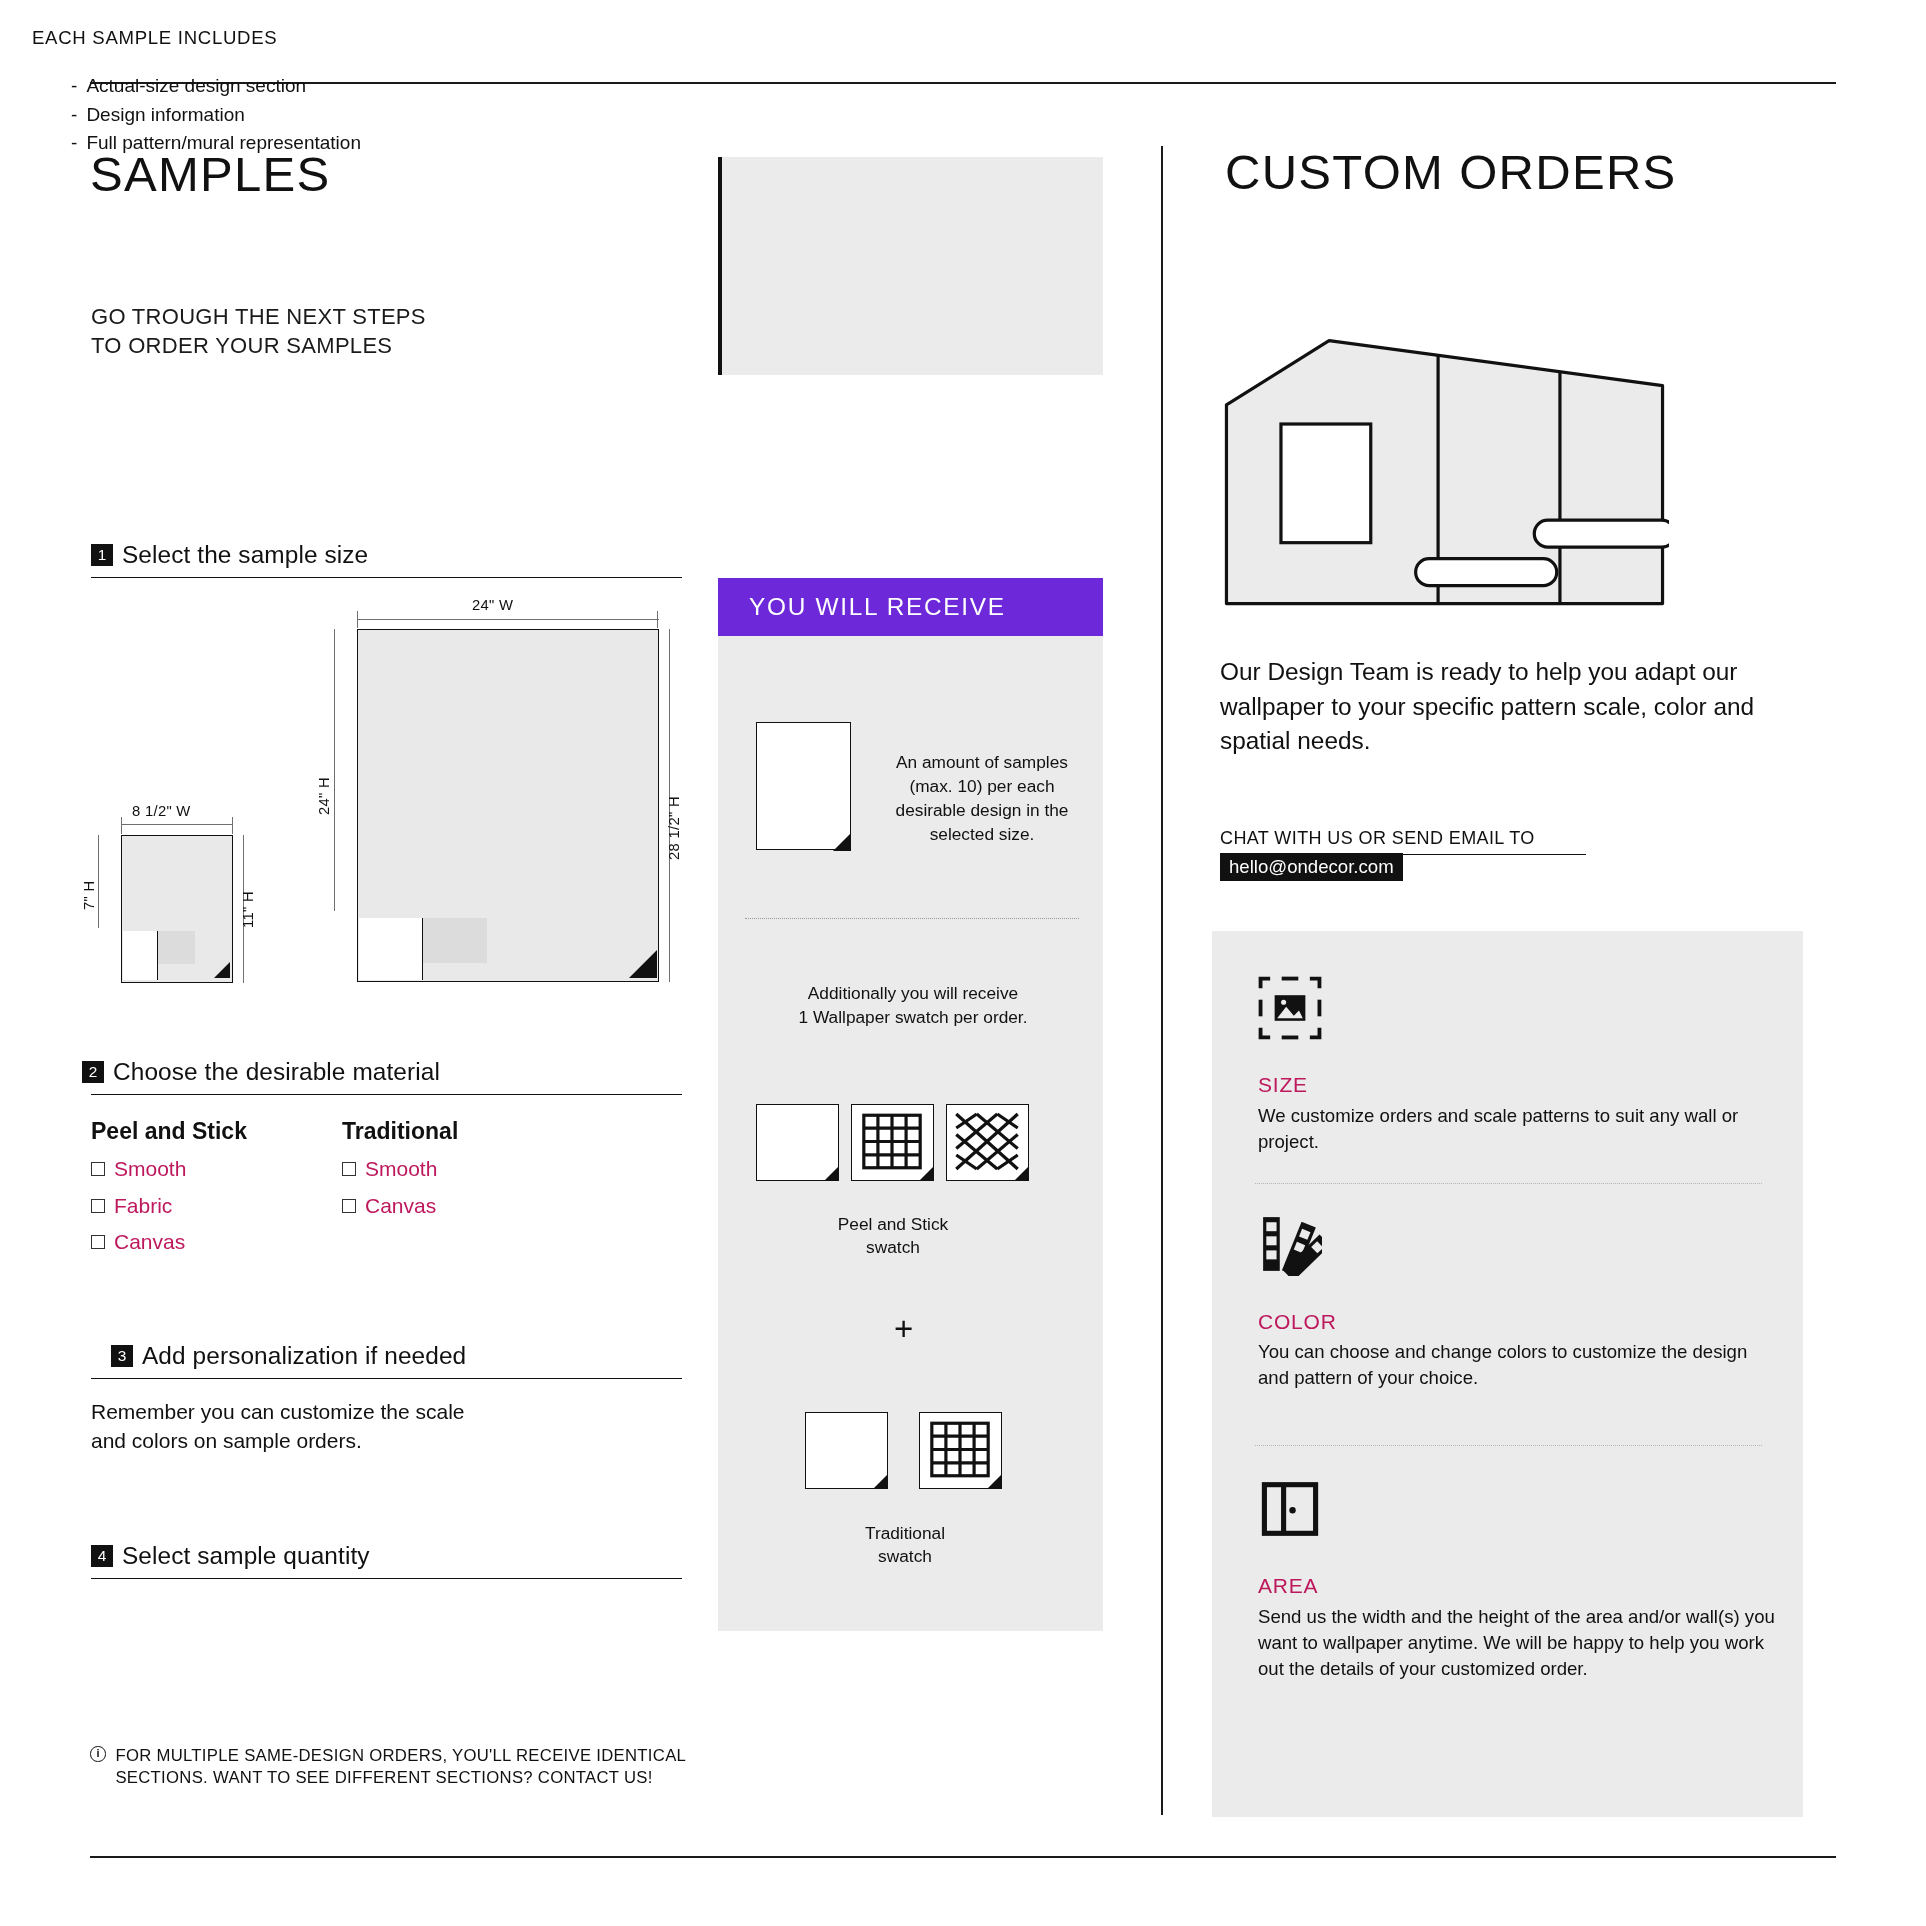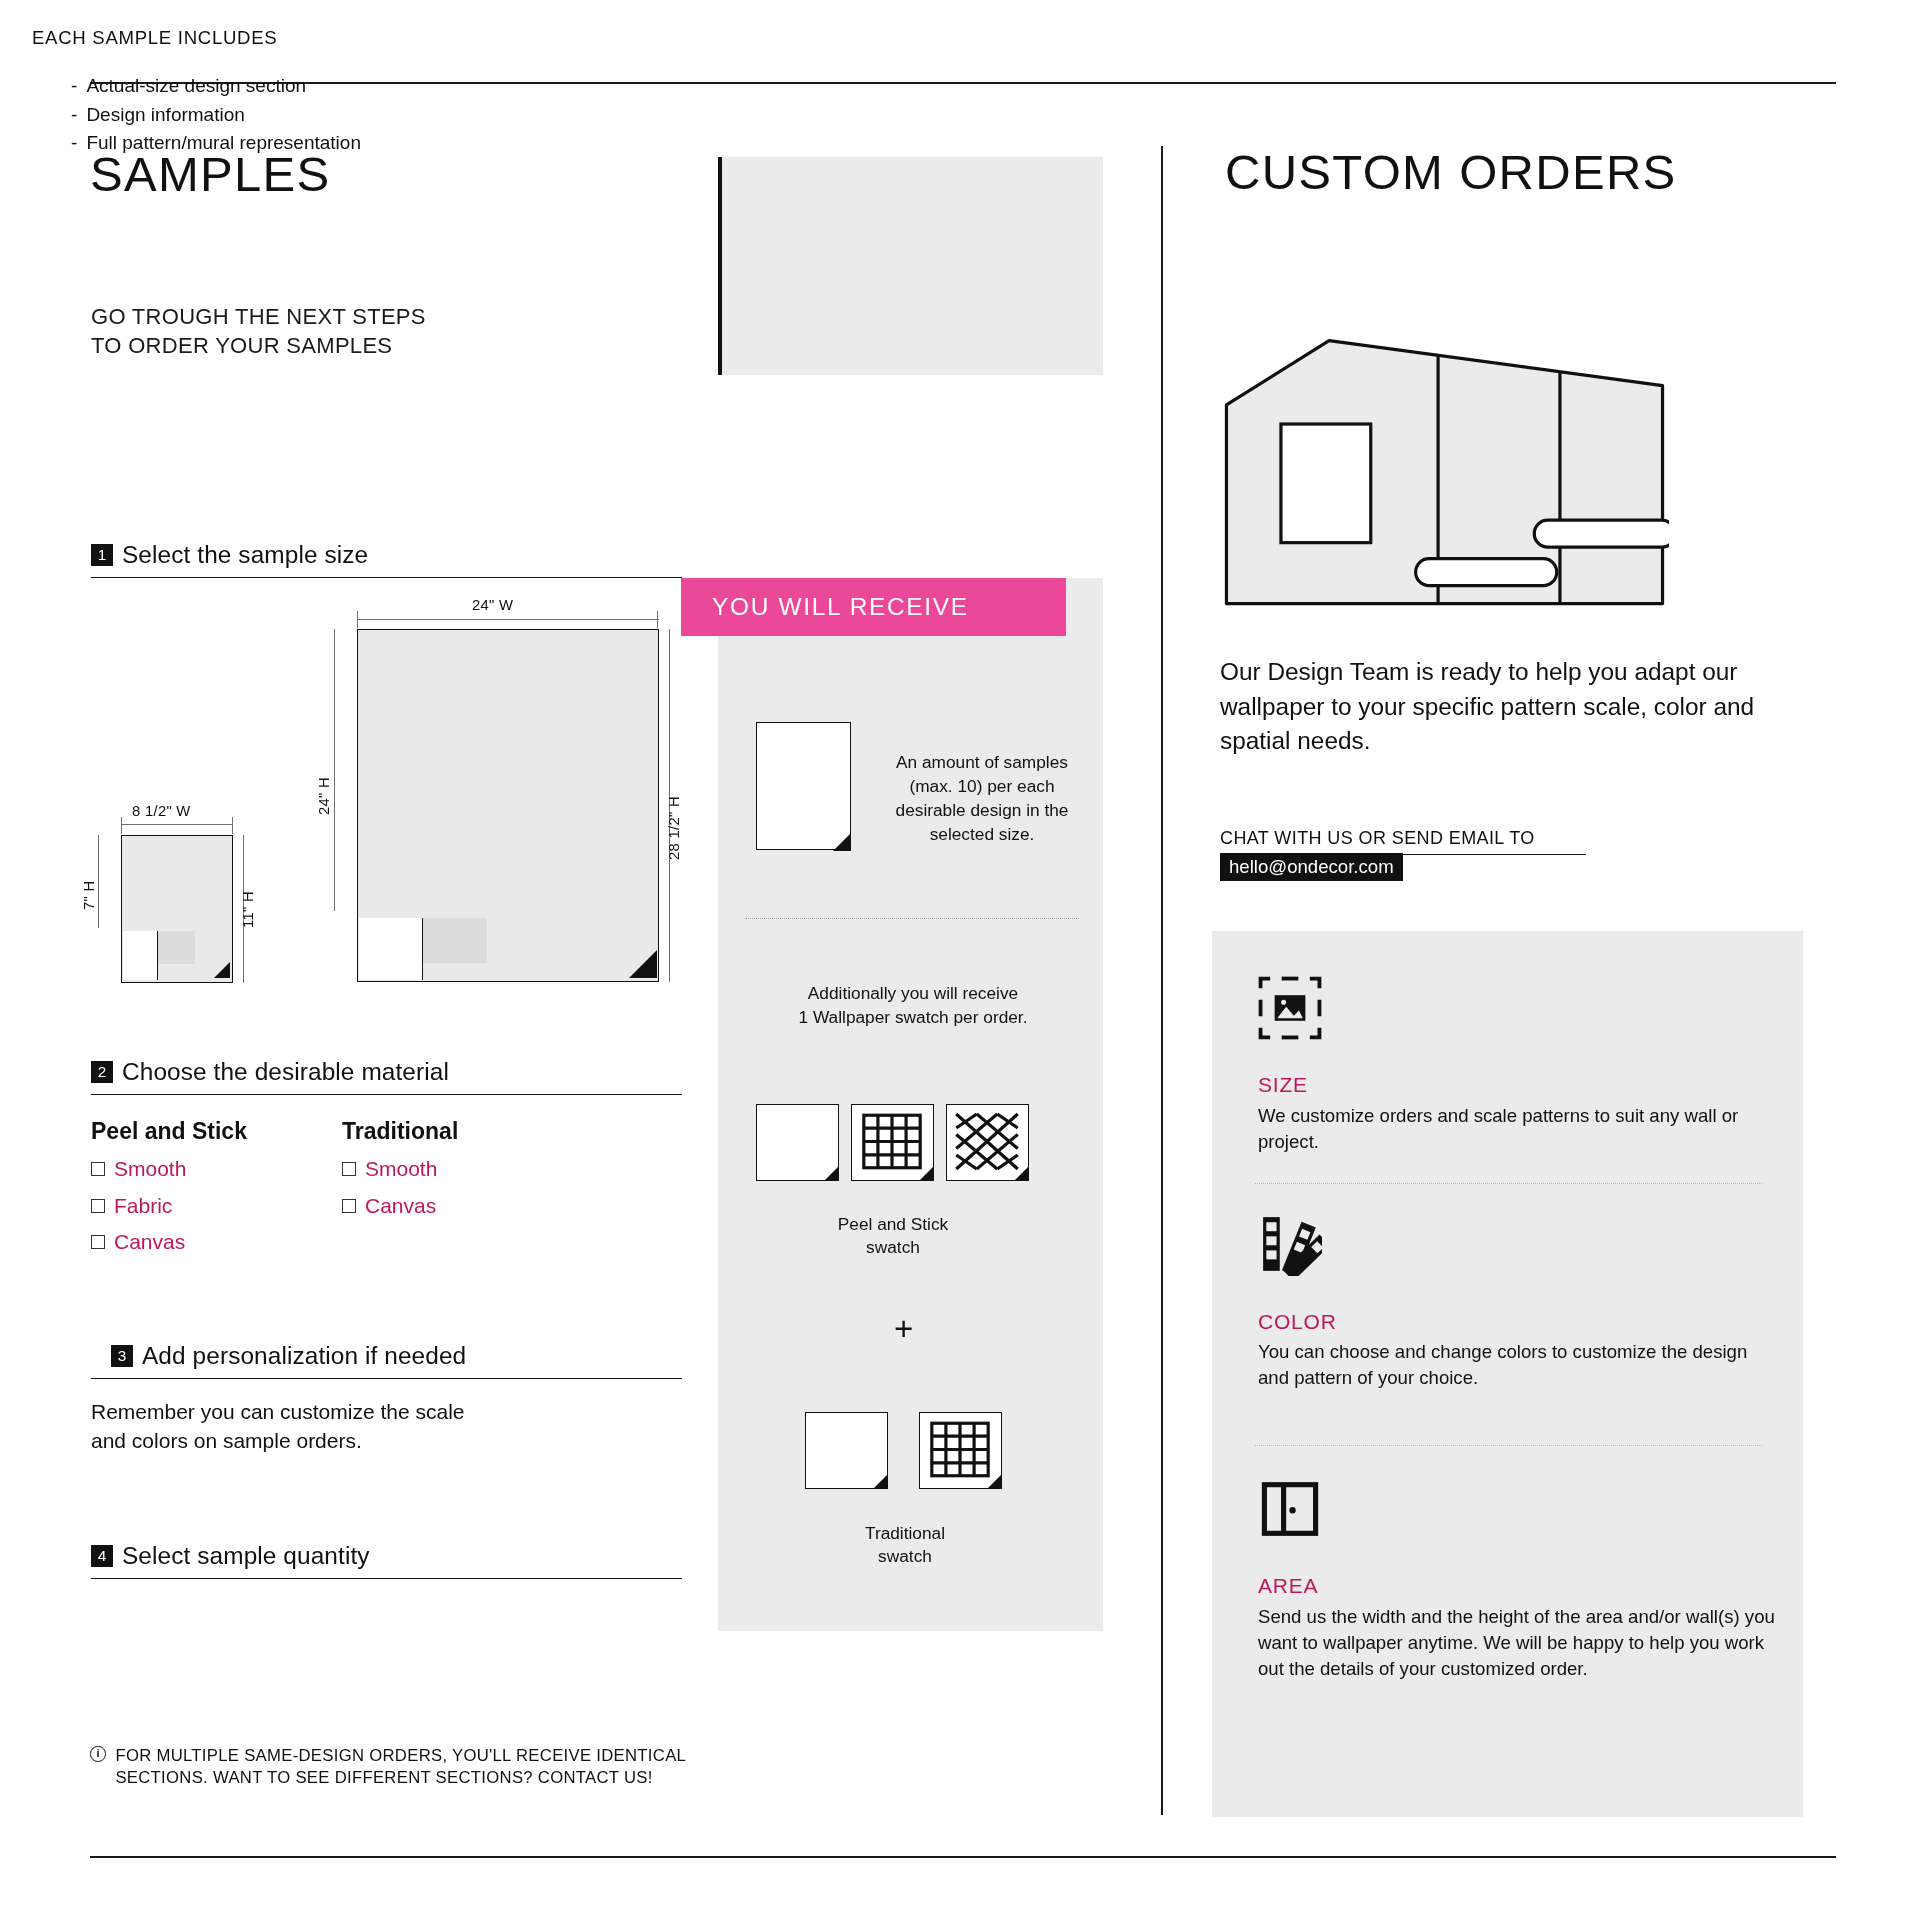--- a/index.html
+++ b/index.html
@@ -111,22 +111,22 @@
     line-height: 13.5px; font-weight: bold;
   }
   .footnote .ftext { display: block; padding-left: 24.4px; }
 
   
   .ywr-panel {
     position: absolute; left: 718px; top: 578px; width: 385px; height: 1053px;
     background: #ebebeb;
   }
   .ywr-header {
-    position: absolute; left: 681px; top: 578px; width: 385px; height: 58px;
-    background: #ec4899; color: #fff;
+    position: absolute; left: 718px; top: 578px; width: 385px; height: 58px;
+    background: #6d28d9; color: #fff;
     font-size: 24.4px; letter-spacing: 1.7px;
     display: flex; align-items: center; padding-left: 31px;
   }
   .ywr-text { position: absolute; font-size: 17.3px; line-height: 1.38; color: #111; text-align: center; }
   .dash-sep {
     position: absolute; border-top: 1.9px dotted #9a9a9a; height: 0;
   }
   .mini-box {
     position: absolute; border: 1.9px solid #111; background: #fff;
   }
@@ -221,21 +221,21 @@
   <div class="dim-line" style="left:121px; top:817px; width:1.3px; height:16.7px;"></div>
   <div class="dim-line" style="left:232px; top:817px; width:1.3px; height:16.7px;"></div>
   <div class="dim-label" style="left:132px; top:803px;">8 1/2" W</div>
 
   <div class="dim-line" style="left:98px; top:835px; width:1.3px; height:93px;"></div>
   <div class="dim-label" style="left:81px; top:910px; transform:rotate(-90deg); transform-origin:left top;">7" H</div>
 
   <div class="dim-line" style="left:243px; top:835px; width:1.3px; height:148px;"></div>
   <div class="dim-label" style="left:240px; top:928px; transform:rotate(-90deg); transform-origin:left top;">11" H</div>
 
-  <div class="step" style="left:91px; top:1058px;">
+  <div class="step" style="left:82px; top:1058px;">
     <span class="step-num">2</span><span class="step-label">Choose the desirable material</span>
   </div>
   <div class="step-rule" style="left:91px; top:1094px; width:591px;"></div>
 
   <div class="mat-head" style="left:91px; top:1118px;">Peel and Stick</div>
   <div class="mat-item" style="left:91px; top:1157px;"><span class="cb"></span><span>Smooth</span></div>
   <div class="mat-item" style="left:91px; top:1194px;"><span class="cb"></span><span>Fabric</span></div>
   <div class="mat-item" style="left:91px; top:1230px;"><span class="cb"></span><span>Canvas</span></div>
 
   <div class="mat-head" style="left:342px; top:1118px;">Traditional</div>

